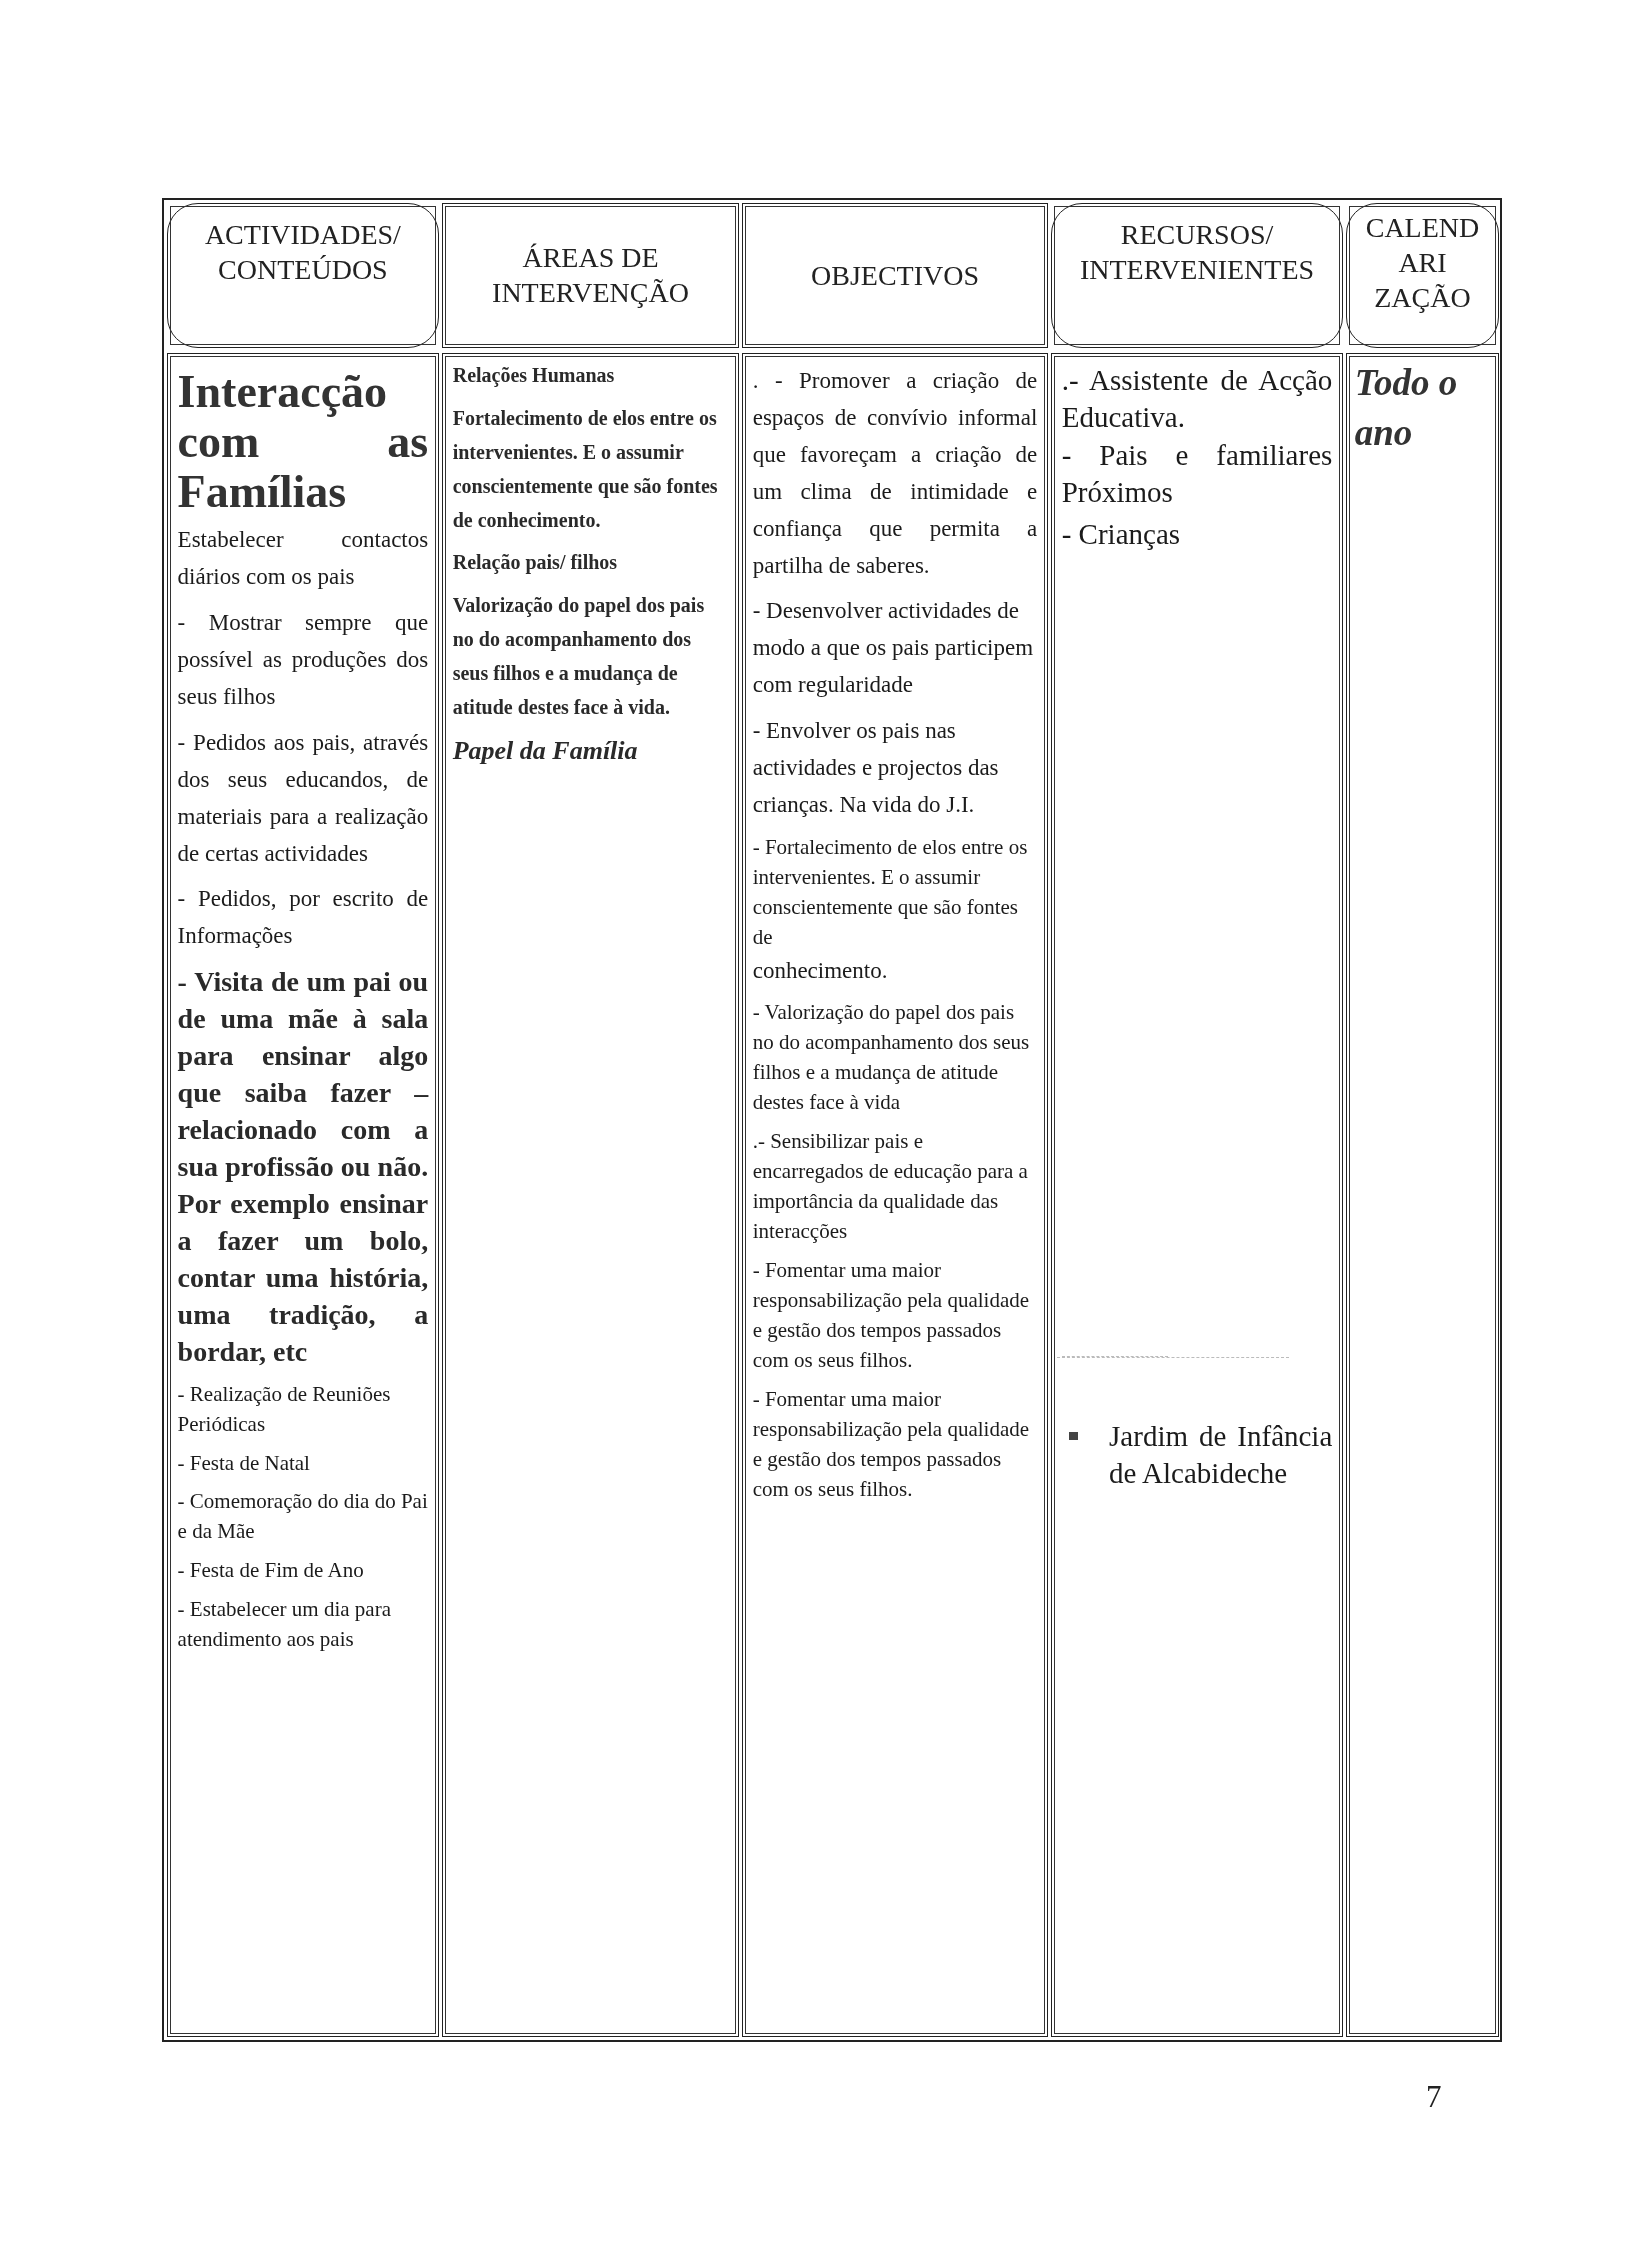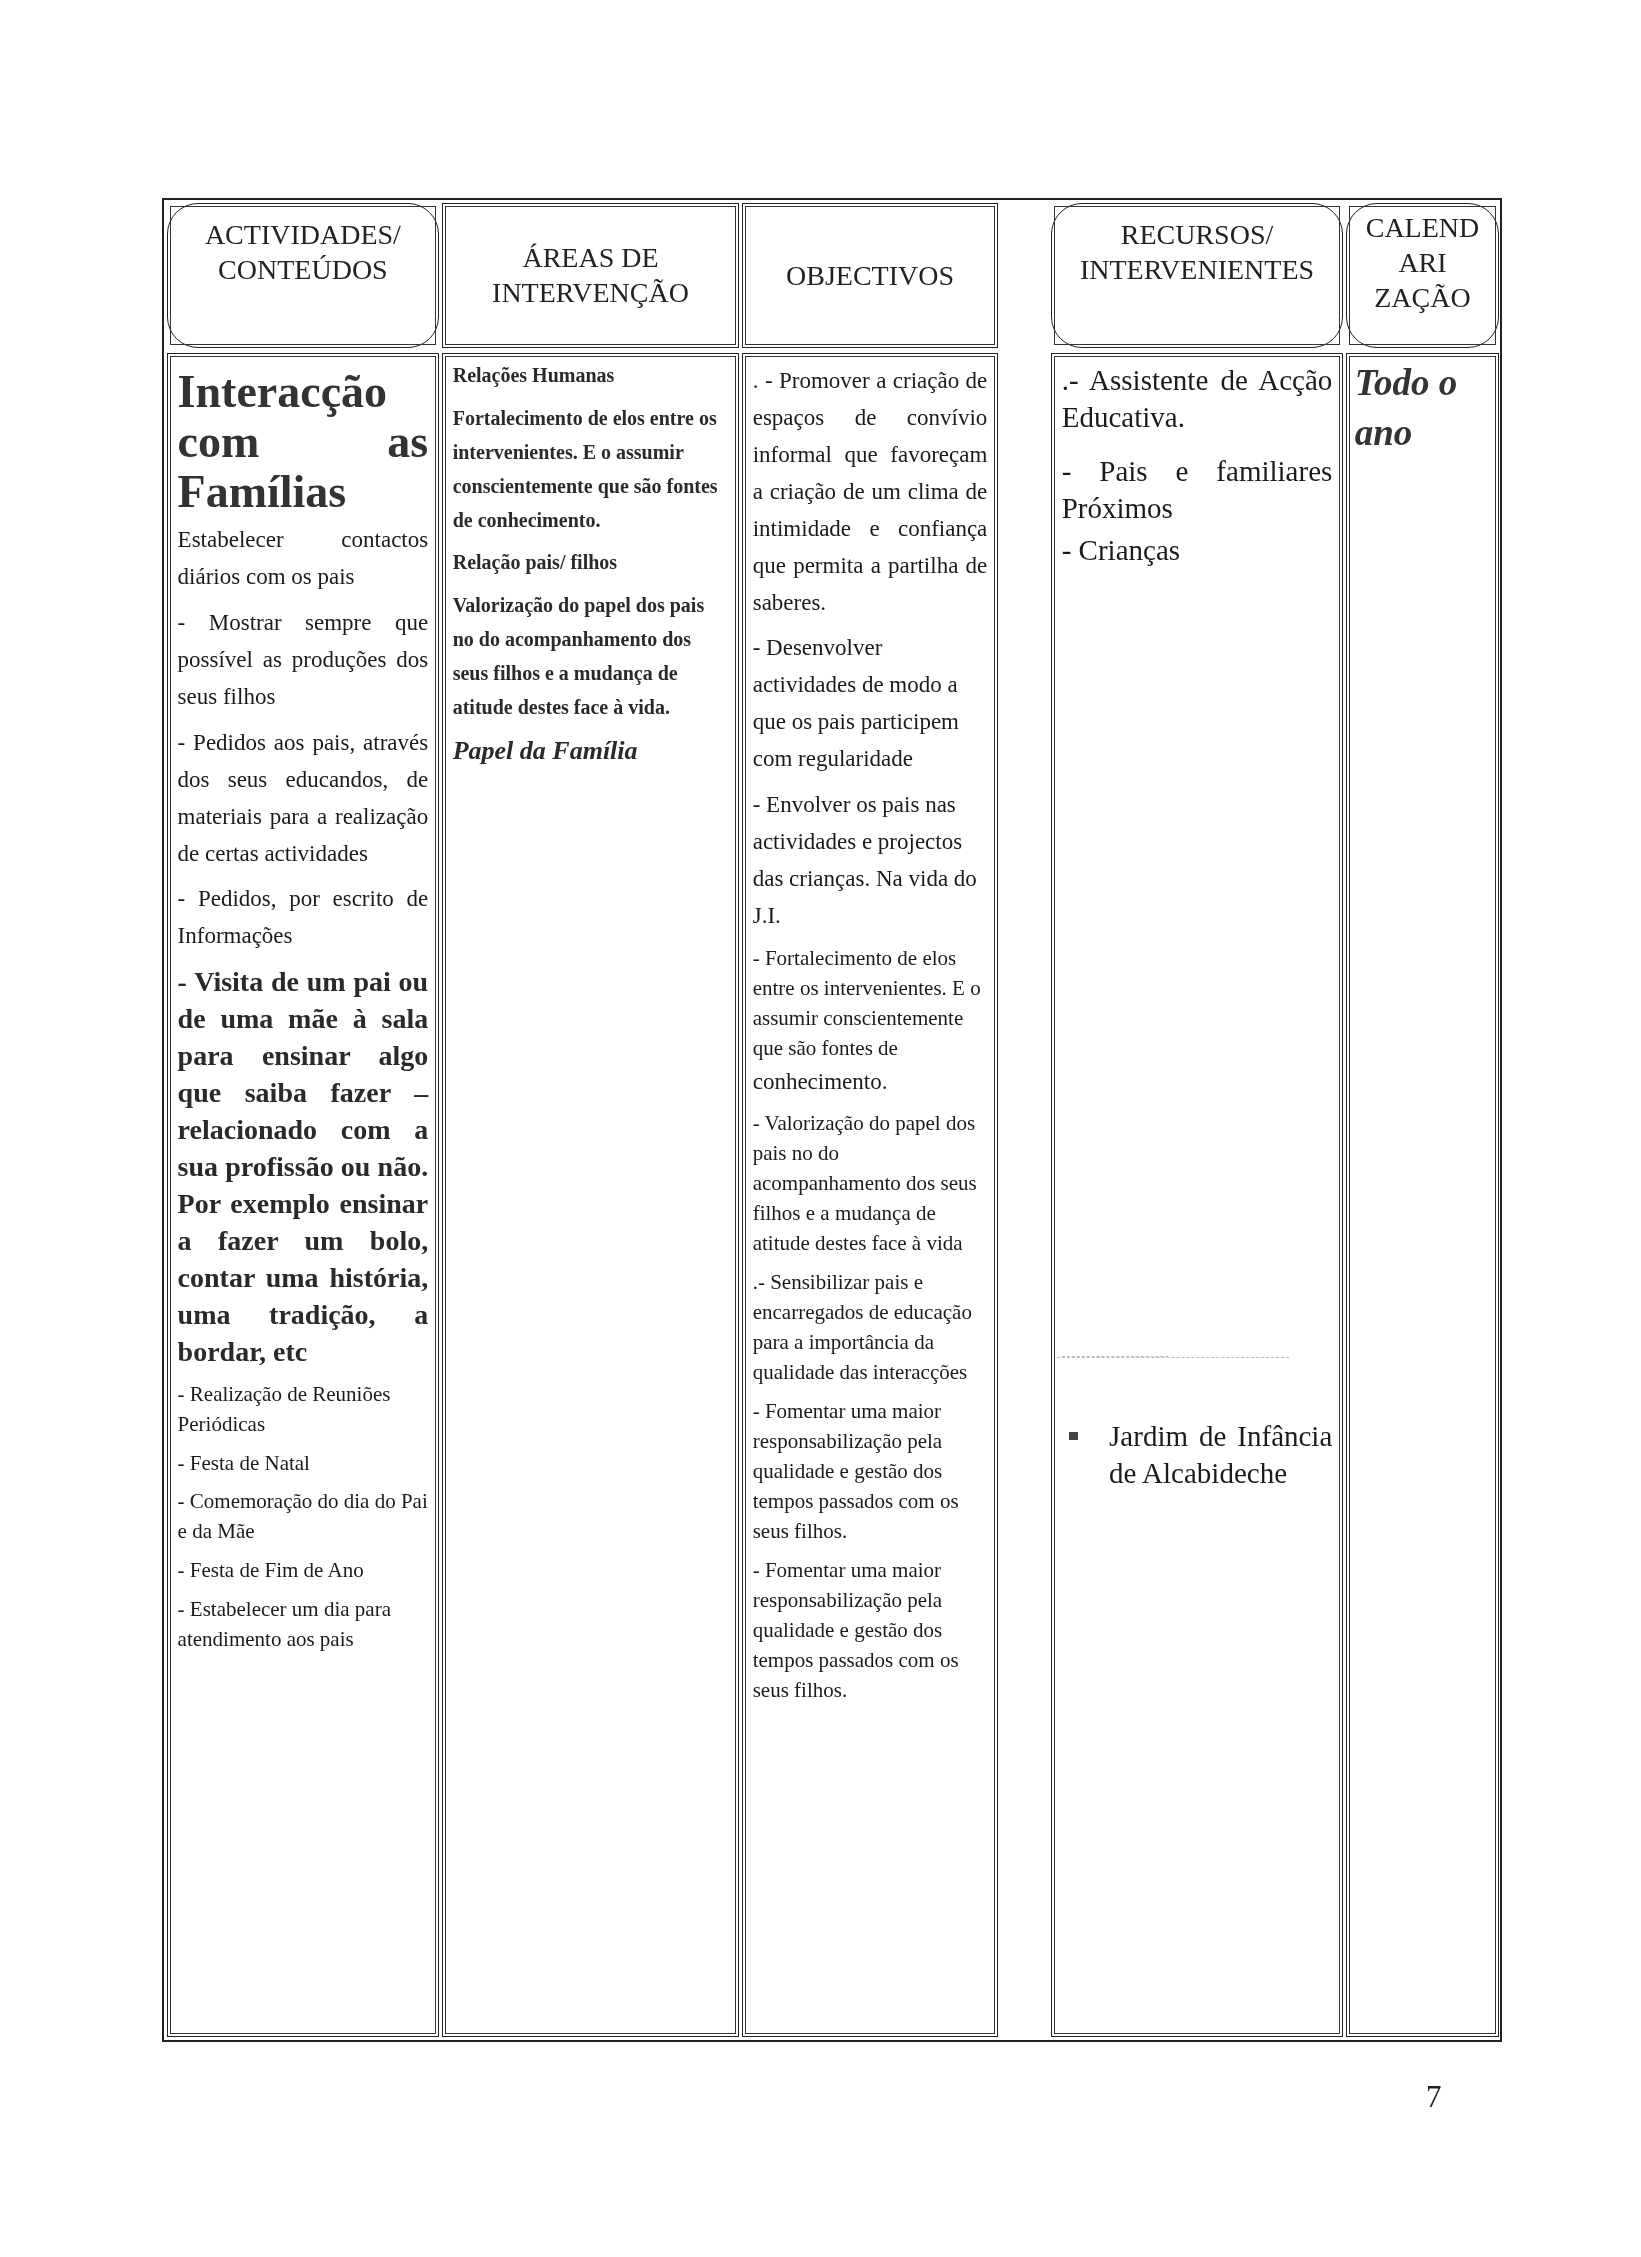--- a/index.html
+++ b/index.html
@@ -18,21 +18,21 @@
   
   .cell::after {
     content: ""; position: absolute; inset: 1.9px; border: 1px solid #333; pointer-events: none;
   }
   .head { top: 2.9px; height: 145px; display: flex; align-items: center; justify-content: center; text-align: center; font-size: 28px; line-height: 35px; color: #222; }
   .head.top { align-items: flex-start; padding-top: 13.5px; border-radius: 31px; }
   .body { top: 153px; bottom: 2.9px; }
 
   .c1 { left: 2.9px; width: 272px; }
   .c2 { left: 278px; width: 297px; }
-  .c3 { left: 578px; width: 256px; align-items: center; }
+  .c3 { left: 578px; width: 306px; align-items: center; }
   .c4 { left: 887px; width: 292px; }
   .c5 { left: 1182px; width: 153px; }
 
   .content { position: absolute; left: 9.7px; right: 9.7px; top: 7.7px; }
   .j { text-align: justify; text-align-last: left; }
   .p { margin: 0 0 8.7px 0; }
 
   .title-big { font-weight: bold; font-size: 46px; line-height: 50px; color: #333; margin: 5.8px 0 3.9px 0; }
   .t29 { font-size: 23px; line-height: 37px; }
   .b29 { font-size: 28px; line-height: 37px; font-weight: bold; color: #2a2a2a; }
@@ -120,21 +120,21 @@
       </div>
       <div class="p t22">- Valorização do papel dos pais no do acompanhamento dos seus filhos e a mudança de atitude destes face à vida</div>
       <div class="p t22">.- Sensibilizar pais e encarregados de educação para a importância da qualidade das interacções</div>
       <div class="p t22">- Fomentar uma maior responsabilização pela qualidade e gestão dos tempos passados com os seus filhos.</div>
       <div class="p t22">- Fomentar uma maior responsabilização pela qualidade e gestão dos tempos passados com os seus filhos.</div>
     </div>
   </div>
 
   <div class="cell body c4">
     <div class="content">
-      <div class="t30 j" style="margin-bottom:17px;">.- Assistente de Acção Educativa.</div>
+      <div class="t30 j" style="margin-bottom:1px;">.- Assistente de Acção Educativa.</div>
       <div class="t30 j" style="margin-bottom:5.8px;">- Pais e familiares Próximos</div>
       <div class="t30">- Crianças</div>
     </div>
     <div class="content bullet" style="top:1064px;">
       <span class="bullet-mark"></span>
       <span class="bullet-text t30 j">Jardim de Infância de Alcabideche</span>
     </div>
   </div>
 
   <div class="cell body c5">

